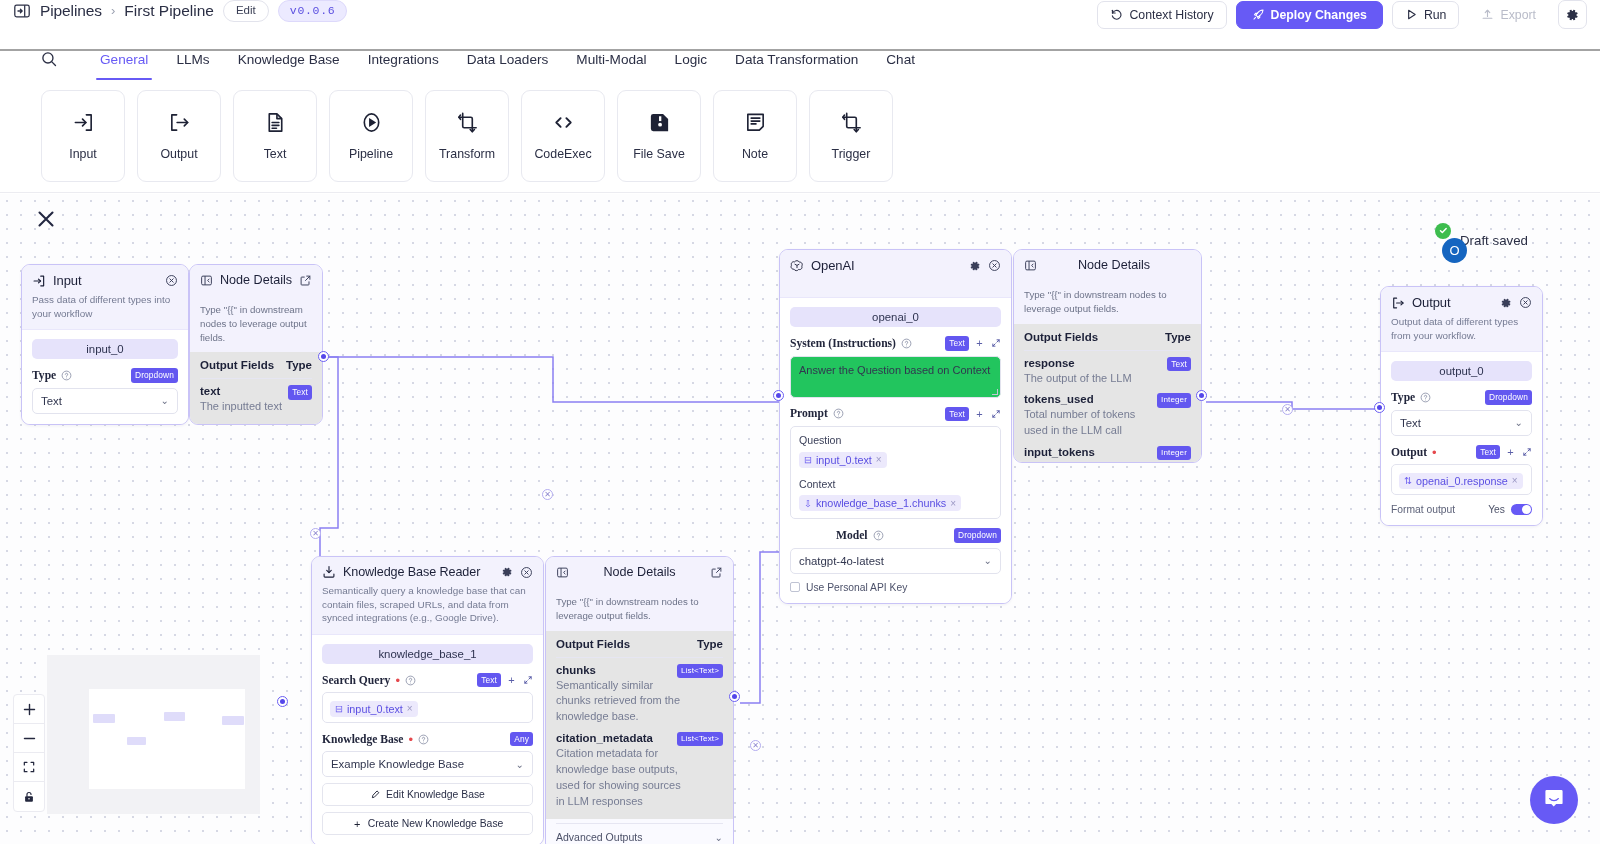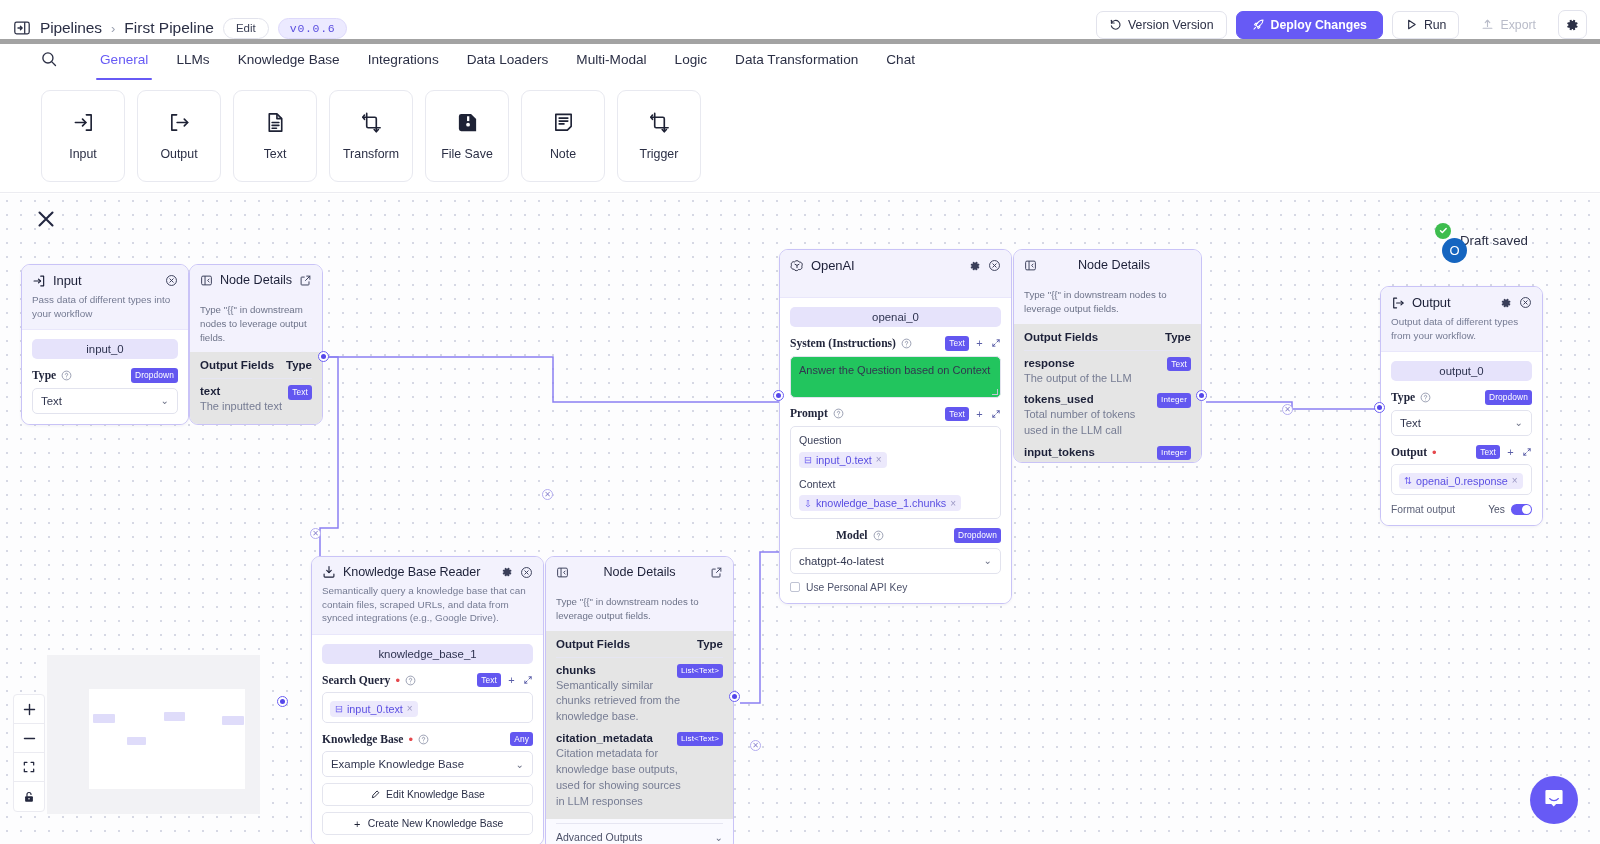--- a/index.html
+++ b/index.html
@@ -7,23 +7,23 @@
     width: 1600px; height: 844px;
     font-family: "Liberation Sans", sans-serif;
     background: #ffffff;
     overflow: hidden;
     color: #1f2233;
   }
   #app { position: relative; width: 1600px; height: 844px; }
 
   
   .topbar {
-    position: absolute; top: 0; left: 0; width: 1600px; height: 44px;
-    display: flex; align-items: flex-end; background: #fff;
-    border-bottom: 5px solid #a3a3a3; z-index: 40;
+    position: absolute; top: 0; left: 0; width: 1600px; height: 51px;
+    display: flex; align-items: flex-start; background: #fff;
+    border-bottom: 2px solid #a3a3a3; z-index: 40;
   }
   .tb-left { display: flex; align-items: center; gap: 9px; padding-left: 13px; }
   .logo-ic { width: 18px; height: 18px; color: #2b2f45; display:flex; align-items:center; justify-content:center;}
   .crumb { font-size: 15.5px; color: #2b2f45; font-weight: 400; letter-spacing: -.1px;}
   .crumb-sep { font-size: 13px; color: #9aa0b0; }
   .crumb-cur { font-size: 15.5px; color: #2b2f45; }
   .pill {
     border: 1px solid #e2e3ec; border-radius: 13px; font-size: 11.5px;
     padding: 4px 12px; color: #3a3f55; background: #fff; line-height: 1;
   }
@@ -235,21 +235,21 @@
     </div>
     <div class="tb-right">
       <div class="btn">
         <span class="ic">
           <svg viewBox="0 0 16 16" width="13" height="13" fill="none" stroke="currentColor" stroke-width="1.4" stroke-linecap="round">
             <path d="M3 6.2V2.8"></path>
               <path d="M3 6.2h3.4"></path>
             <path d="M3.3 6A5.4 5.4 0 1 1 2.9 9.6"></path>
           </svg>
         </span>
-        <span>Version Version</span>
+        <span>Context History</span>
       </div>
       <div class="btn btn-primary">
         <span class="ic">
           <svg viewBox="0 0 16 16" width="13" height="13" fill="none" stroke="currentColor" stroke-width="1.3" stroke-linecap="round" stroke-linejoin="round">
             <path d="M13.6 2.4c-3 .2-5.4 1.6-7 3.9L5 9l2 2 2.7-1.6c2.3-1.6 3.7-4 3.9-7z"></path>
             <path d="M5 9L3 8.4l1.6-2 2 .2M7 11l.6 2 2-1.6-.2-2"></path>
             <path d="M4.4 11.6L2.4 13.6"></path>
           </svg>
         </span>
         <span>Deploy Changes</span>
@@ -329,27 +329,44 @@
           <svg viewBox="0 0 24 24" width="23" height="23" fill="none" stroke="currentColor" stroke-width="1.7" stroke-linejoin="round">
             <path d="M5.5 3h8l5 5v13h-13z"></path>
             <path d="M13.5 3v5h5"></path>
             <path d="M8.5 12h7M8.5 15h7M8.5 18h4.5" stroke-linecap="round"></path>
           </svg>
         </span>
         <span class="pal-lb">Text</span>
       </div>
       <div class="pal-card">
         <span class="pal-ic">
+          <svg viewBox="0 0 24 24" width="23" height="23" fill="none" stroke="currentColor" stroke-width="1.7">
+            <ellipse cx="12" cy="12" rx="7.5" ry="9"></ellipse>
+            <path d="M10.3 8.8l5 3.2-5 3.2z" fill="currentColor"></path>
+          </svg>
+        </span>
+        <span class="pal-lb">Pipeline</span>
+      </div>
+      <div class="pal-card">
+        <span class="pal-ic">
           <svg viewBox="0 0 24 24" width="23" height="23" fill="none" stroke="currentColor" stroke-width="1.7" stroke-linecap="round" stroke-linejoin="round">
             <path d="M7 2.5v13.5a1.5 1.5 0 0 0 1.5 1.5H21"></path>
             <path d="M3 6.5h12.5A1.5 1.5 0 0 1 17 8v13.5"></path>
             <path d="M4.7 4.3L3 6.5l1.7 2.2M14.8 19.3l2.2 2.2 2.2-2.2"></path>
           </svg>
         </span>
         <span class="pal-lb">Transform</span>
+      </div>
+      <div class="pal-card">
+        <span class="pal-ic">
+          <svg viewBox="0 0 24 24" width="23" height="23" fill="none" stroke="currentColor" stroke-width="2" stroke-linecap="round" stroke-linejoin="round">
+            <path d="M9 7.5L4.5 12 9 16.5M15 7.5L19.5 12 15 16.5"></path>
+          </svg>
+        </span>
+        <span class="pal-lb">CodeExec</span>
       </div>
       <div class="pal-card">
         <span class="pal-ic">
           <svg viewBox="0 0 24 24" width="23" height="23" fill="currentColor">
             <path d="M5.5 3h10.2L21 8.3V21H5.5A2.5 2.5 0 0 1 3 18.5v-13A2.5 2.5 0 0 1 5.5 3z"></path>
             <rect x="11.5" y="5.5" width="2.4" height="5" fill="#fff"></rect>
             <circle cx="12.6" cy="14.3" r="2" fill="#fff"></circle>
           </svg>
         </span>
         <span class="pal-lb">File Save</span>

